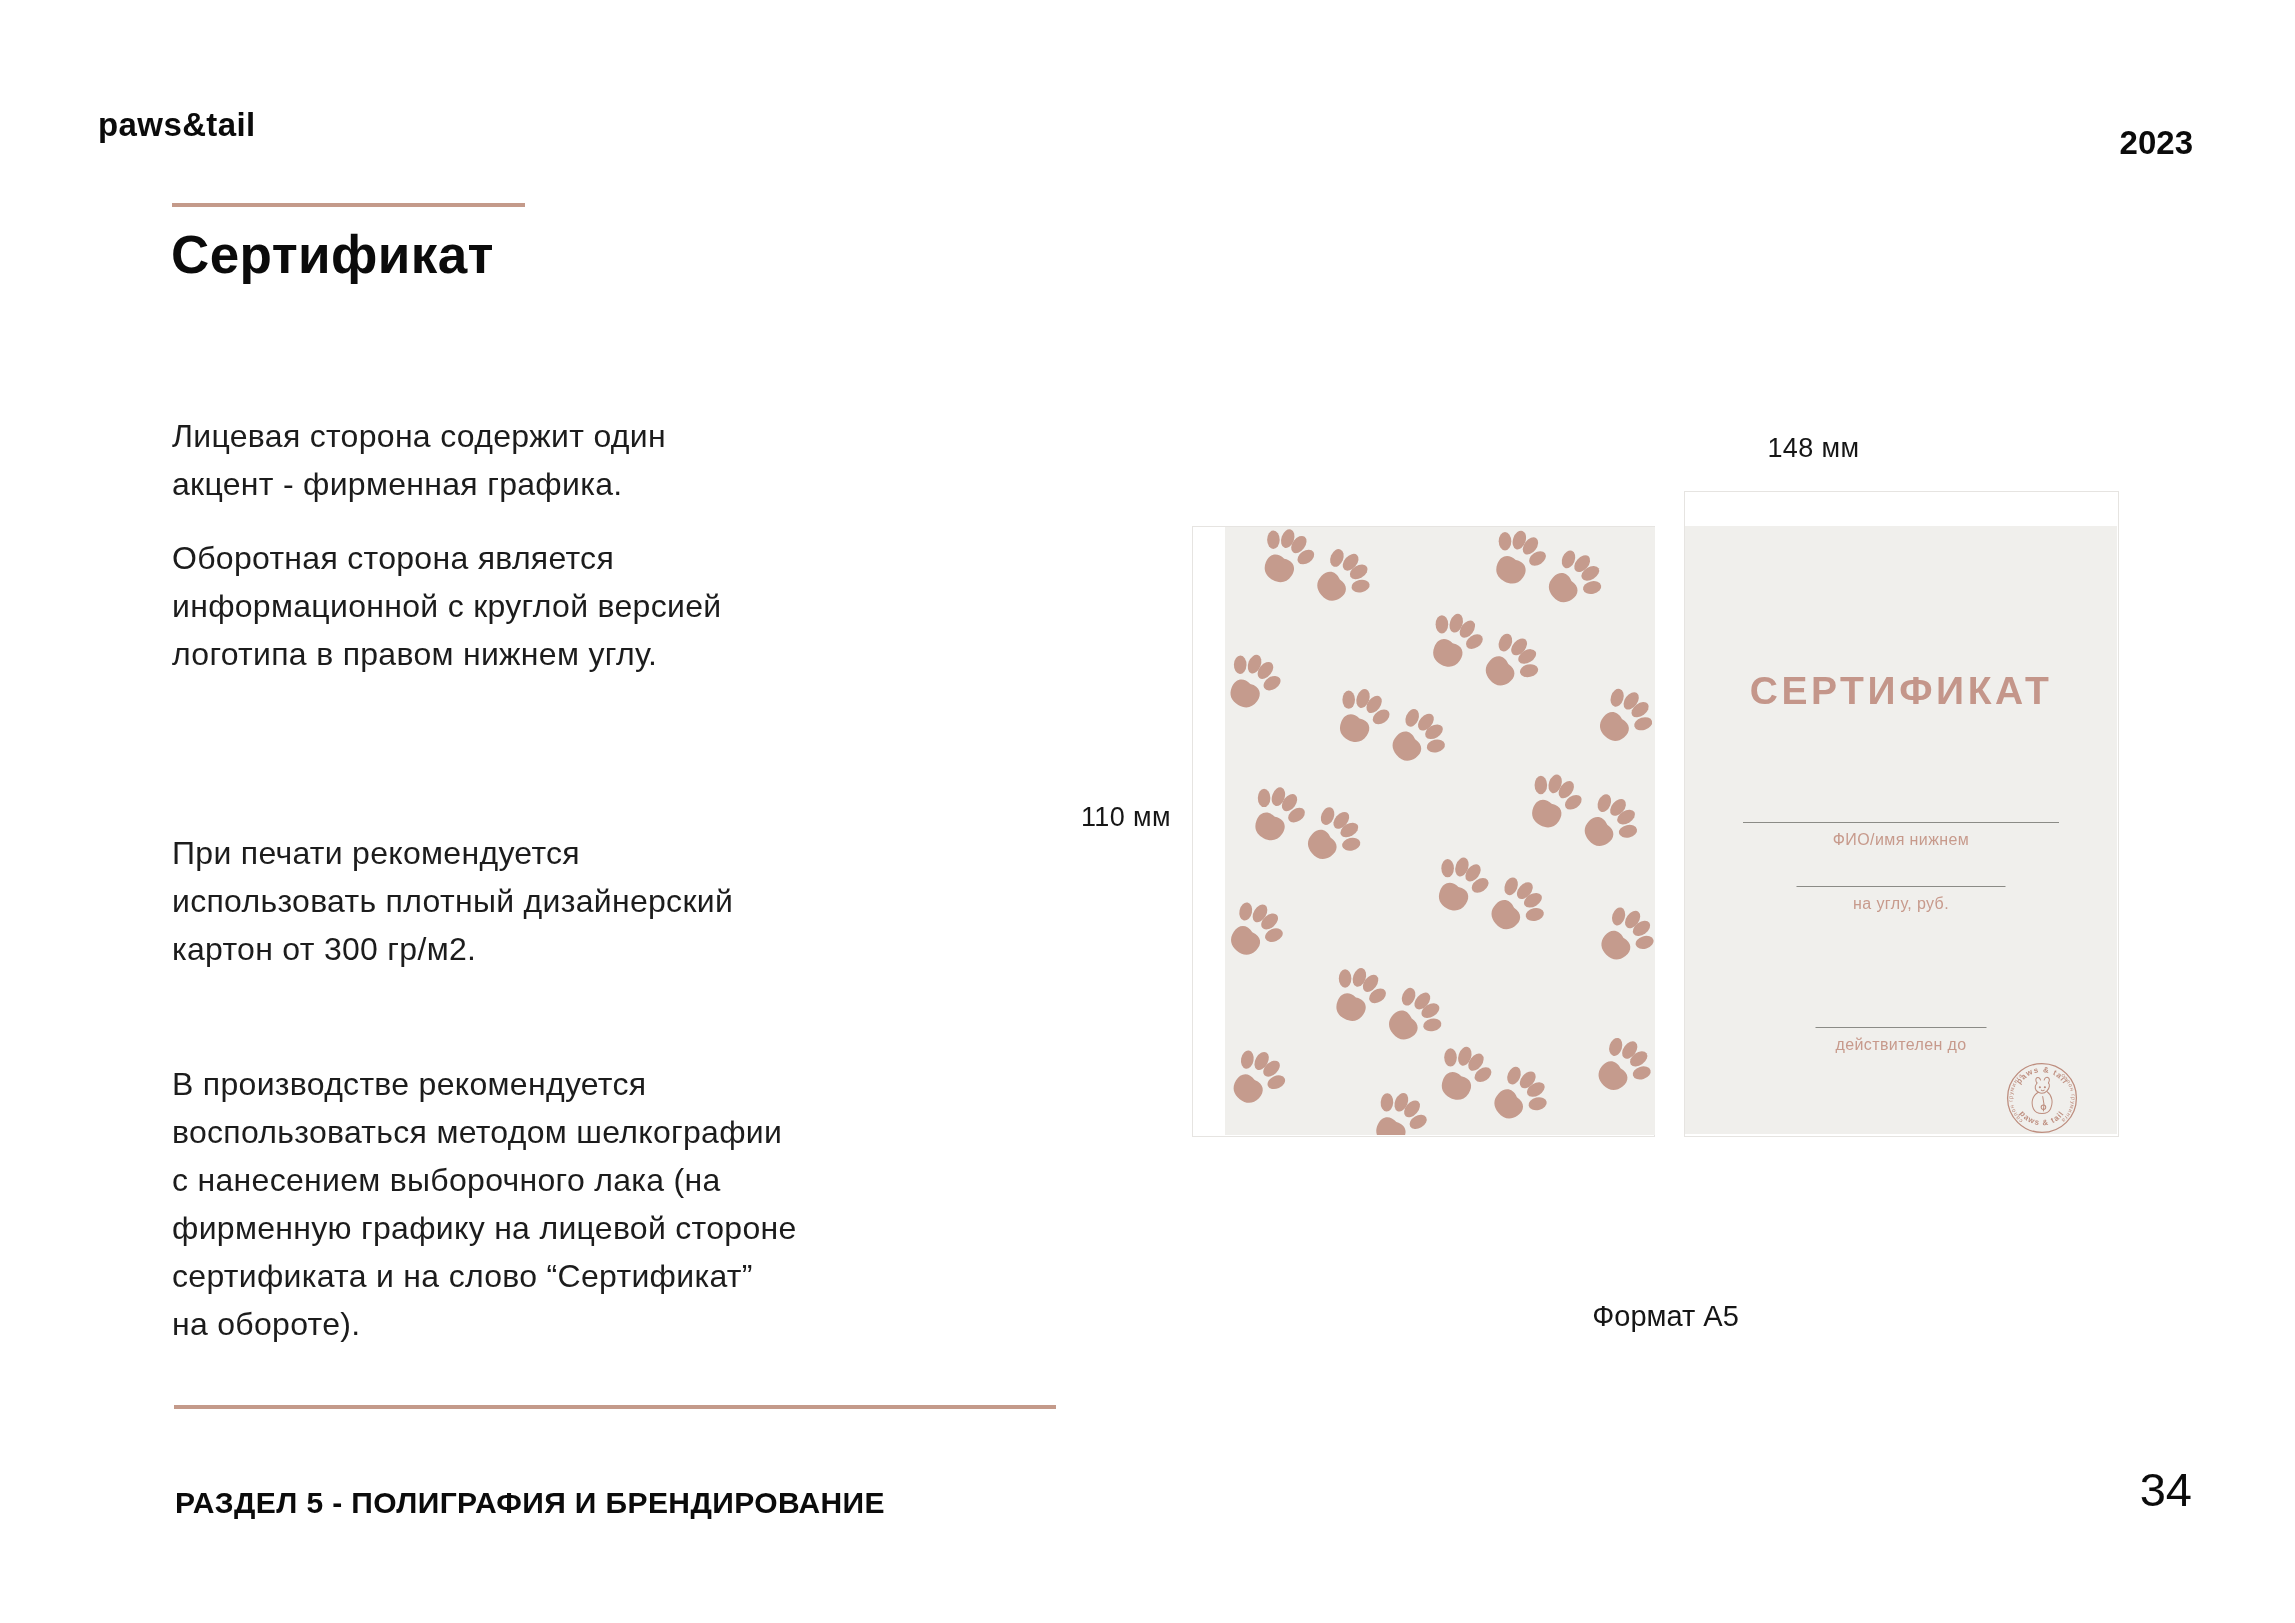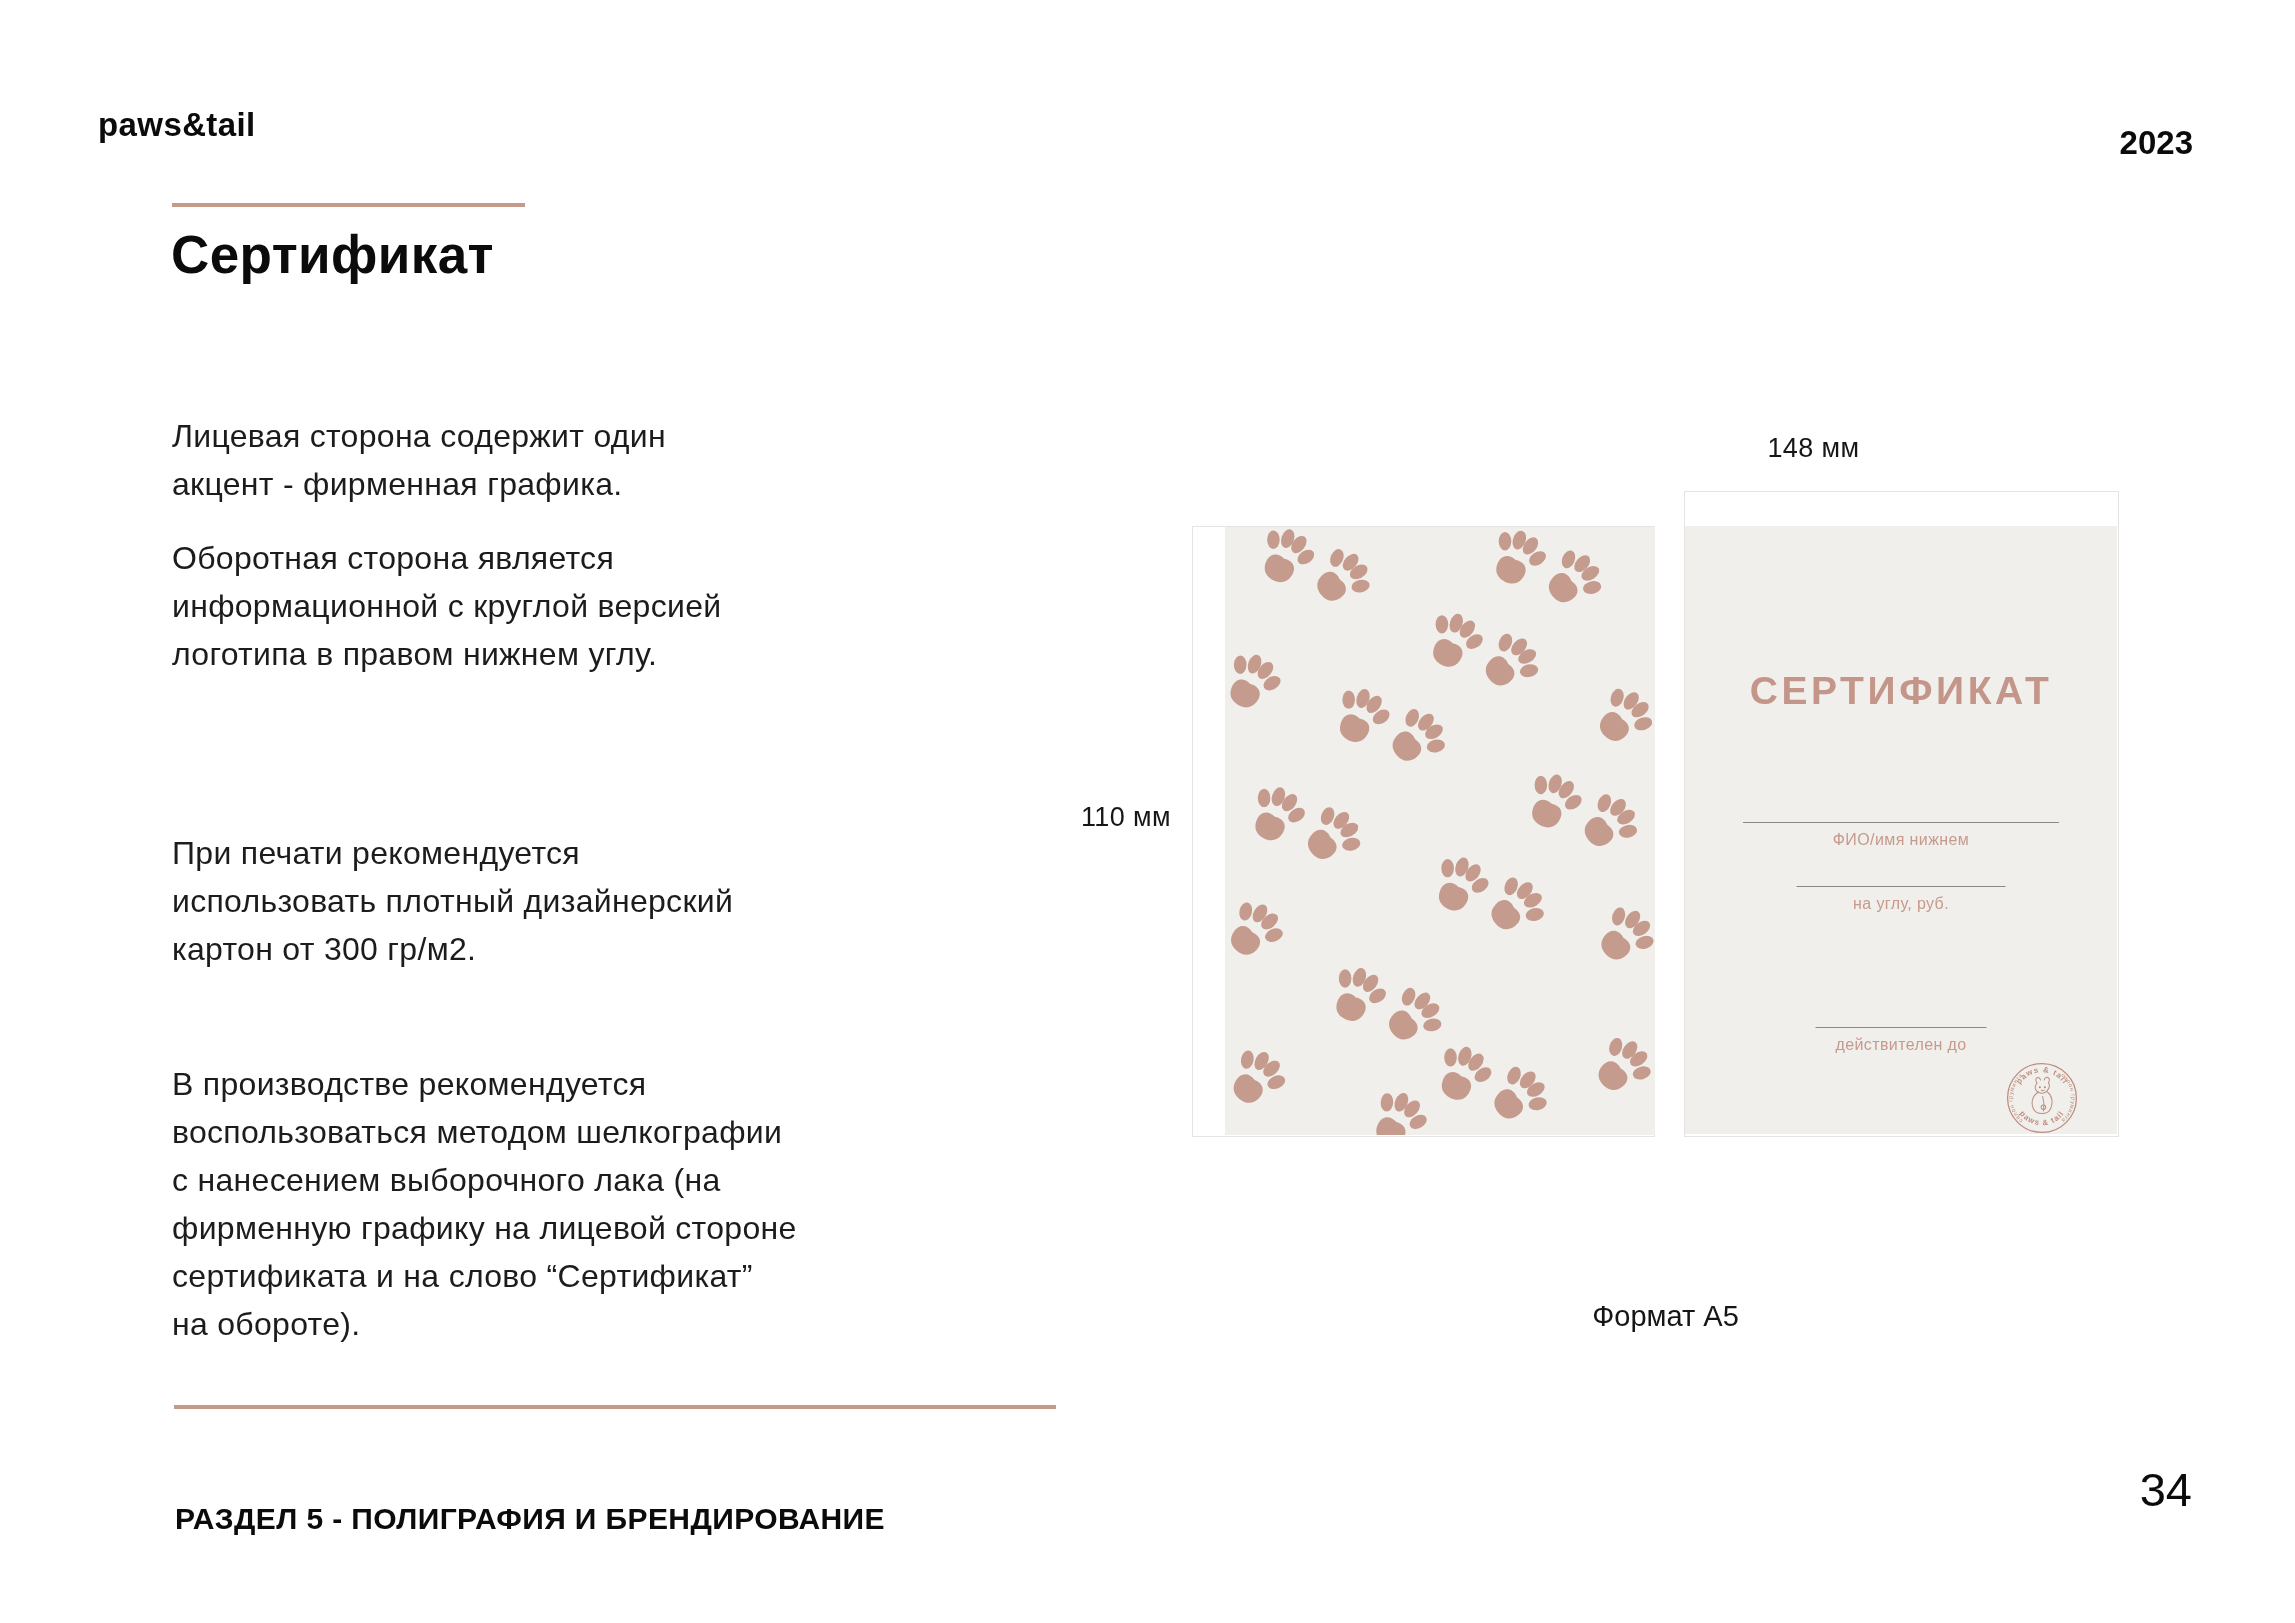--- a/index.html
+++ b/index.html
@@ -13,21 +13,21 @@
 
   
   .rule-top{left:172px;top:203px;width:353px;height:4.3px;background:#c49a8a;}
   .page-title{left:171px;top:224px;font-size:53px;font-weight:700;color:#0b0b0b;letter-spacing:0.4px;}
   .para{left:172px;width:904px;font-size:32px;font-weight:300;line-height:48px;
         letter-spacing:0.3px;color:#1c1c1c;}
   .p1{top:412px;} .p2{top:534px;} .p3{top:829px;} .p4{top:1032px;margin-top:28px;}
 
   
   .rule-bottom{left:174px;top:1405px;width:882px;height:4.3px;background:#c49a8a;}
-  .footer-section{left:175px;top:1486px;font-size:30px;font-weight:700;letter-spacing:0.4px;color:#0b0b0b;margin-top:16px;}
+  .footer-section{left:175px;top:1486px;font-size:30px;font-weight:700;letter-spacing:0.4px;color:#0b0b0b;}
   .page-number{left:2049px;top:1462px;width:143px;text-align:right;font-size:47px;font-weight:400;color:#0b0b0b;}
 
   
   .dim-label{font-size:27px;font-weight:300;color:#161616;letter-spacing:0.4px;}
   .width-label{left:1596px;top:433px;width:435px;text-align:center;}
   .height-label{left:956px;top:802px;width:215px;text-align:right;}
   .format-label{left:1486px;top:1300px;width:359px;text-align:center;font-size:29px;font-weight:300;color:#161616;}
 
   .card{background:#ffffff;border:1.4px solid #e6e4e1;box-sizing:border-box;}
   .card-front{left:1192px;top:526px;width:463px;height:611px;}

